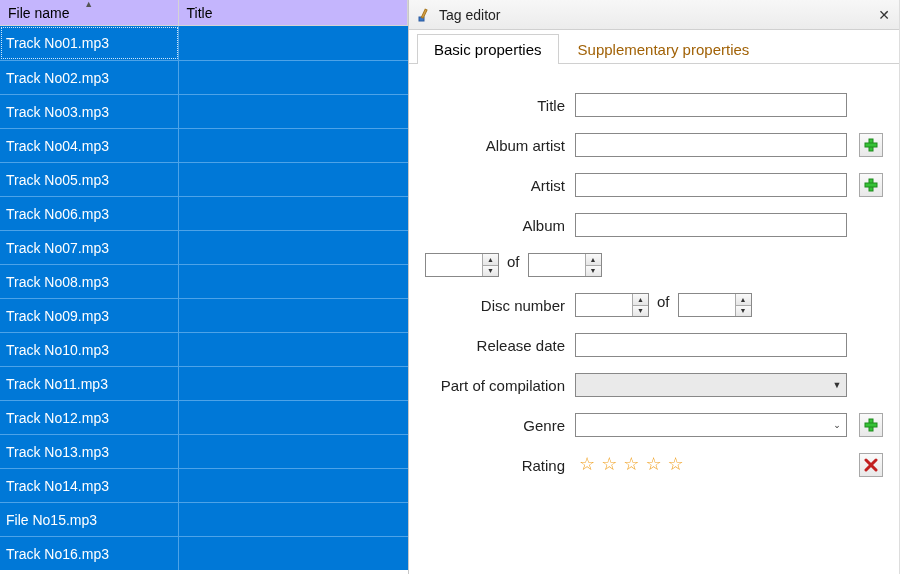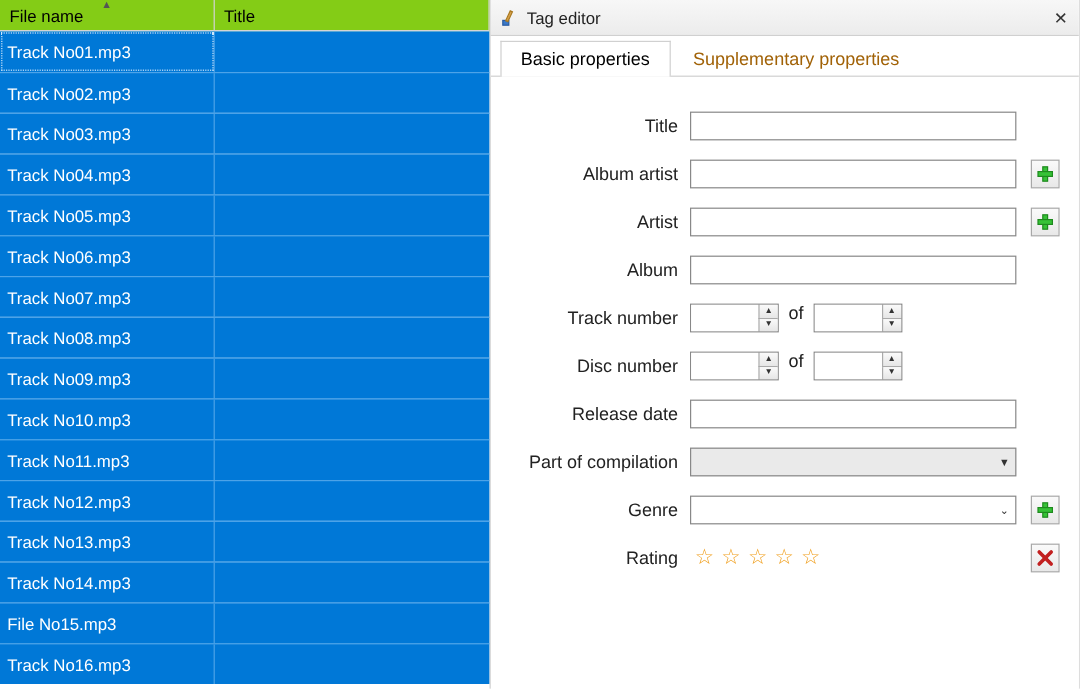--- a/index.html
+++ b/index.html
@@ -21,21 +21,21 @@
     width: 409px;
     height: 100%;
     border-right: 1px solid #c8c8c8;
     display: flex;
     flex-direction: column;
     background: #fff;
   }
   .file-header {
     display: flex;
     height: 26px;
-    background: #84cc16;
+    background: #c4b5fd;
     border-bottom: 1px solid #d4d4d4;
   }
   .file-header .col {
     display: flex;
     align-items: center;
     padding: 0 8px;
     border-right: 1px solid #d4d4d4;
     position: relative;
     user-select: none;
   }
@@ -367,21 +367,20 @@
       </div>
 
       <div class="row">
         <div class="lbl">Album</div>
         <div class="field">
           <input class="text-input w-full" value="" style="">
         </div>
       </div>
 
       <div class="row">
-        <div class="lbl">Track number</div>
         <div class="field">
           <div class="spin">
             <input class="spin-val" value="" style="">
             <div class="spin-btns">
               <div>▲</div>
               <div>▼</div>
             </div>
           </div>
           <span class="of-text">of</span>
           <div class="spin">

